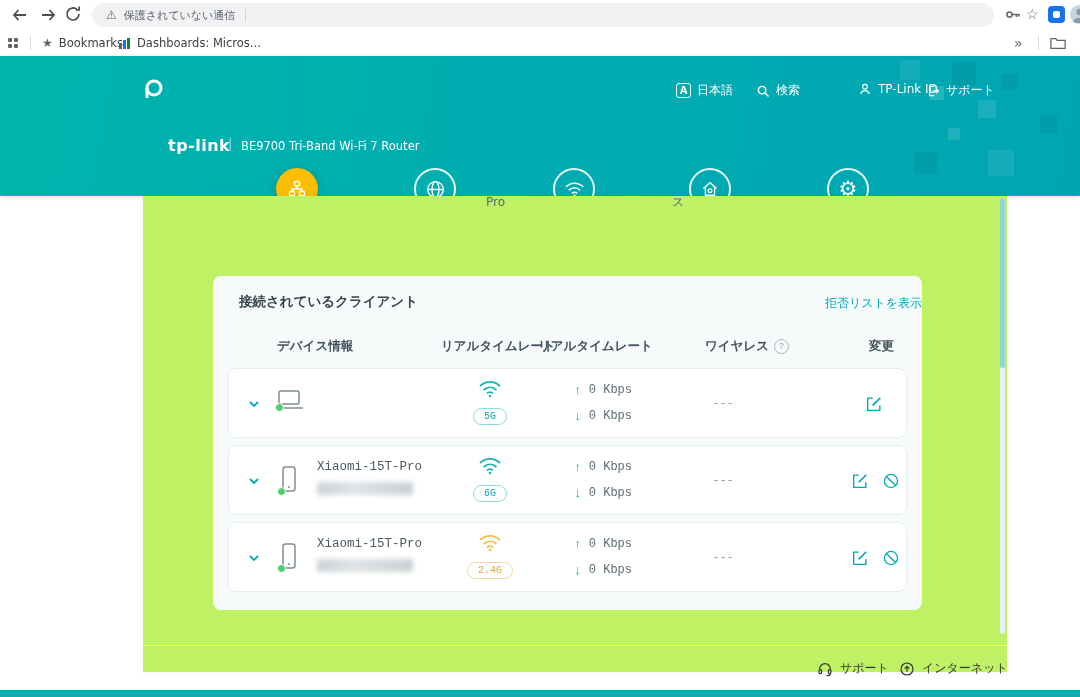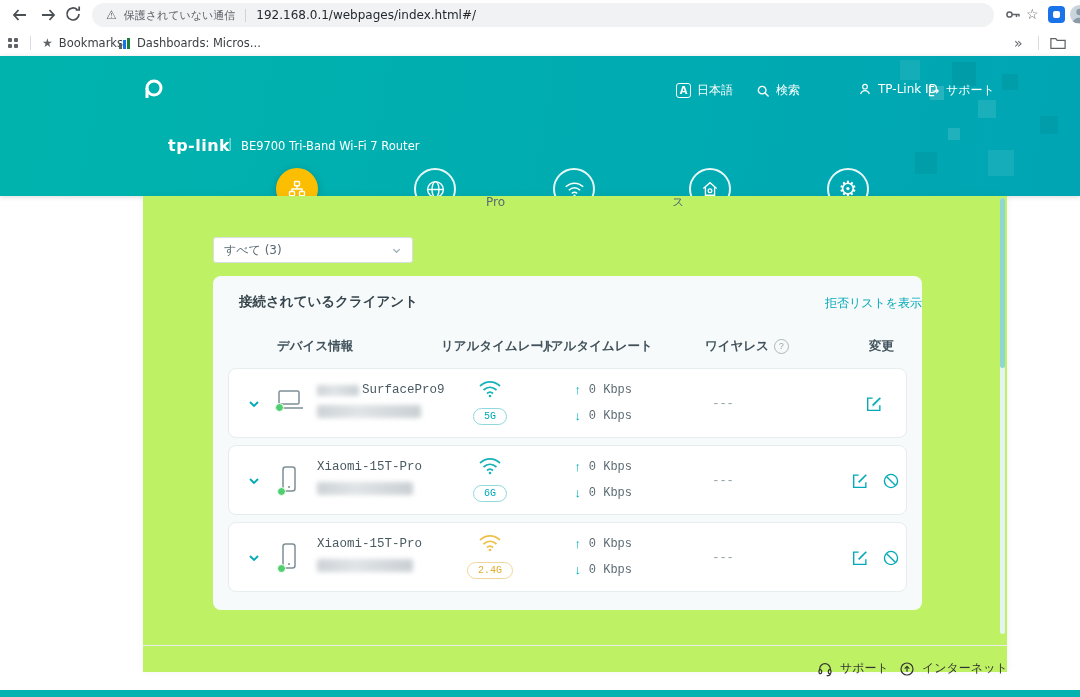--- a/index.html
+++ b/index.html
@@ -121,21 +121,20 @@
     <div class="tb-btn" style="left:64px">
       <svg width="18" height="18" viewBox="0 0 18 18" fill="none" stroke="#4a4f54" stroke-width="1.7">
           <path d="M15 9a6 6 0 1 1-1.8-4.3"></path>
           <path d="M15.2 1.6v3.4h-3.4"></path>
         </svg>
     </div>
     <div class="omnibox">
       <span class="warn">⚠</span>
       <span class="sec-label">保護されていない通信</span>
       <span class="om-div"></span>
-      <span class="url">192.168.0.1/webpages/index.html#/</span>
     </div>
     <div class="tb-icon" style="left:1004px">
       <svg width="17" height="17" viewBox="0 0 17 17" fill="none" stroke="#5f6368" stroke-width="1.5">
           <circle cx="5.5" cy="8.5" r="2.6"></circle>
           <path d="M8 8.5h7.5M12.5 8.5v2.6M15 8.5v2"></path>
         </svg>
     </div>
     <div class="tb-icon" style="left:1026px;top:4px">
       <span class="star-glyph">☆</span>
     </div>
@@ -281,28 +280,20 @@
         <span class="gear-glyph">⚙</span>
       </div>
       <div class="nav-label">詳細設定</div>
     </div>
   </div>
 
   <div class="card">
     <div class="clipped" style="left:343px">Pro</div>
     <div class="clipped" style="left:529px">ス</div>
 
-    <div class="dropdown">
-      <span>すべて (3)</span>
-      <span class="dd-chev">
-        <svg width="11" height="11" viewBox="0 0 12 12" fill="none" stroke="#9fb0b6" stroke-width="1.5">
-            <path d="M2.5 4.5 6 8l3.5-3.5"></path>
-          </svg>
-      </span>
-    </div>
 
     <div class="section">
       <div class="sec-title">接続されているクライアント</div>
       <div class="sec-link">拒否リストを表示</div>
 
       <div class="col-h" style="left:64px">デバイス情報</div>
       <div class="col-h" style="left:228px">リアルタイムレート</div>
       <div class="col-h" style="left:325px">リアルタイムレート</div>
       <div class="col-h" style="left:492px">
         <span>ワイヤレス</span>
@@ -315,27 +306,20 @@
           <svg width="14" height="14" viewBox="0 0 14 14" fill="none" stroke="#00a9b7" stroke-width="1.8">
               <path d="M3 5l4 4 4-4"></path>
             </svg>
         </div>
         <div class="r-dev">
           <svg width="32" height="24" viewBox="0 0 32 24" fill="none" stroke="#7d8e96" stroke-width="1.5">
               <rect x="6" y="3" width="20" height="13" rx="1.5"></rect>
               <path d="M2 20h28"></path>
             </svg>
           <span class="g-dot" style="left:2px;top:15px"></span>
-        </div>
-        <div class="r-name">
-          <div class="n1">
-            <span class="patch" style="display:inline-block;width:42px;height:11px"></span>
-            <span>SurfacePro9</span>
-          </div>
-          <div class="patch" style="margin-top:8px;width:104px;height:13px"></div>
         </div>
         <div class="wifi-wrap wifi-teal">
           <svg width="24" height="19" viewBox="0 0 24 19" fill="none" stroke="currentColor" stroke-width="1.8">
               <path d="M2 7C8 1.5,16 1.5,22 7"></path>
               <path d="M5.5 11C9.5 7.5,14.5 7.5,18.5 11"></path>
               <path d="M9 14.5c2-1.8 4-1.8 6 0"></path>
               <circle cx="12" cy="17" r="1.3" fill="currentColor" stroke="none"></circle>
             </svg>
         </div>
         <div class="band-wrap"><span class="band teal">5G</span></div>

